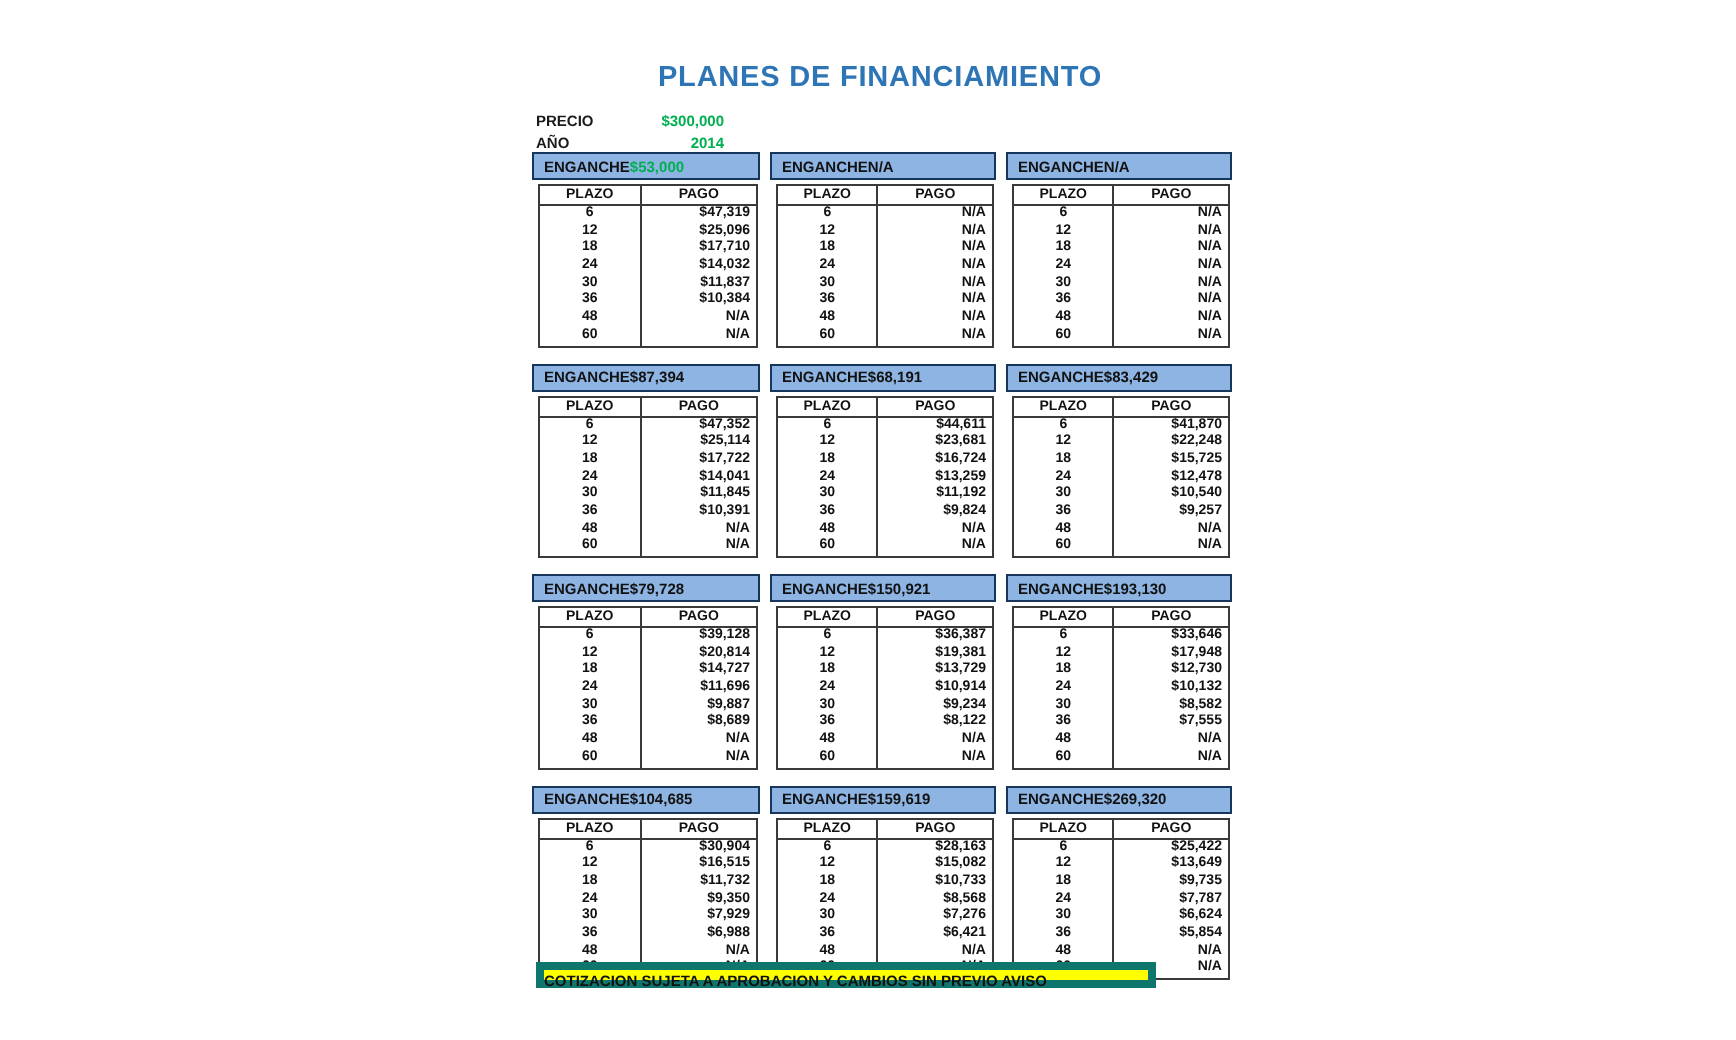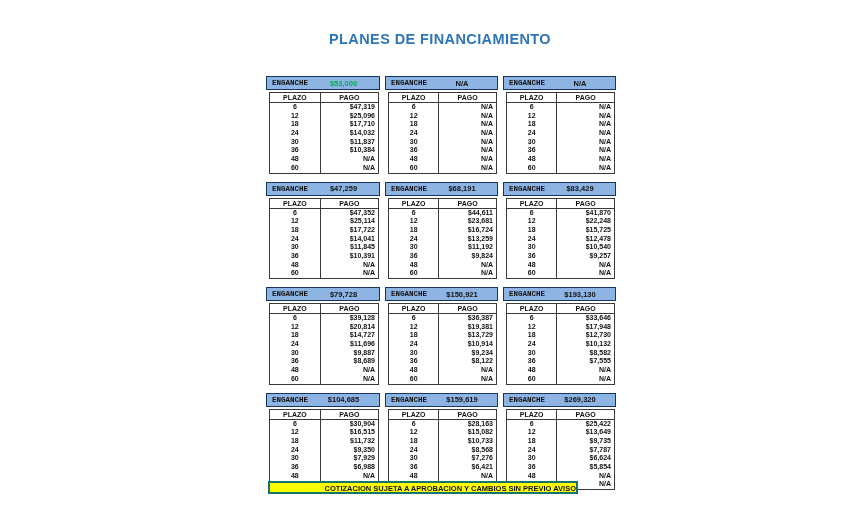--- a/index.html
+++ b/index.html
@@ -26,47 +26,57 @@
     position:absolute; top:76px; left:266px;
     display:grid; grid-template-columns:114px 113px 113px;
     column-gap:5px; row-gap:8px;
   }
   .group { width:100%; }
   .enghdr {
     height:14px; background:#8DB4E2; border:1px solid #16365C;
     display:flex; align-items:center;
     font-size:7.5px; font-weight:bold; color:#111;
   }
-  .englbl { padding-left:5px; white-space:nowrap;font-family:Liberation Mono, monospace; }
-  .engval { flex:1; text-align:center; white-space:nowrap; }
+  .englbl { padding-left:5px; white-space:nowrap; }
+  .engval { flex:1; white-space:nowrap; }
   .engval.green { color:#00B050; }
 
   .tbl { margin:2px 1px 0 3px; border:1px solid #3a3a3a; background:#fff;
          font-size:7px; font-weight:bold; color:#111; }
   .tr { display:flex; height:8.7px; line-height:8.7px; }
   .tr.th { height:10px; line-height:10px; border-bottom:1px solid #3a3a3a; }
   .td { display:block; }
   .td.plazo { width:47%; text-align:center; border-right:1px solid #3a3a3a; }
   .td.pago { width:53%; text-align:right; padding-right:3px; }
   .tr.th .td.pago { text-align:center; padding-right:0; }
 
   .footer {
     position:absolute; top:481px; left:268px; width:310px; height:13px;
-    background:#FFFF00; border:2px solid #0f766e;
-    text-align:right; font-size:7.5px; font-weight:bold;
+    background:#FFFF00; border:4px solid #0f766e;
+    text-align:left; font-size:7.5px; font-weight:bold;
     line-height:11px; color:#111; white-space:nowrap;
   }
 </style>
 </head>
 <body>
 
 <div class="page">
 
   <div class="title">PLANES DE FINANCIAMIENTO</div>
 
+  <div class="params">
+    <div class="param-row">
+      <span class="param-label">PRECIO</span>
+      <span class="param-value">$300,000</span>
+    </div>
+    <div class="param-row">
+      <span class="param-label">AÑO</span>
+      <span class="param-value">2014</span>
+    </div>
+  </div>
 
   <div class="grid">
       <div class="group">
         <div class="enghdr">
           <span class="englbl">ENGANCHE</span>
           <span class="engval green">$53,000</span>
         </div>
         <div class="tbl">
           <div class="tr th">
             <span class="td plazo">PLAZO</span>
@@ -190,21 +200,21 @@
           </div>
           <div class="tr">
             <span class="td plazo">60</span>
             <span class="td pago">N/A</span>
           </div>
         </div>
       </div>
       <div class="group">
         <div class="enghdr">
           <span class="englbl">ENGANCHE</span>
-          <span class="engval">$47,259</span>
+          <span class="engval">$87,394</span>
         </div>
         <div class="tbl">
           <div class="tr th">
             <span class="td plazo">PLAZO</span>
             <span class="td pago">PAGO</span>
           </div>
           <div class="tr">
             <span class="td plazo">6</span>
             <span class="td pago">$47,352</span>
           </div>

